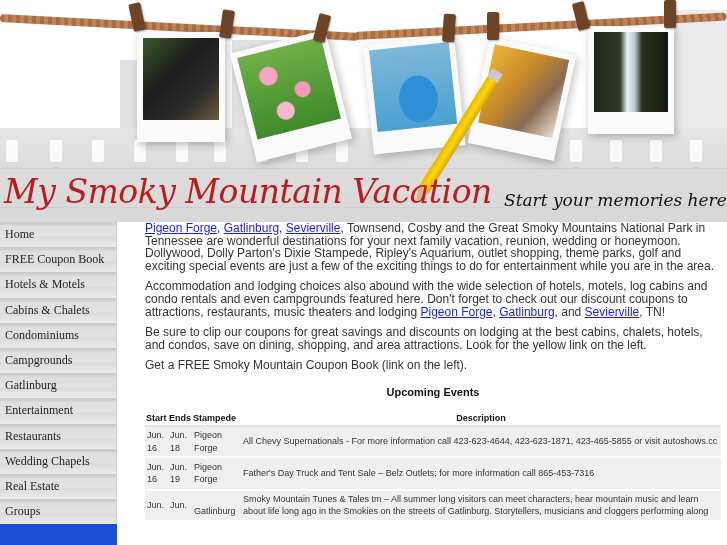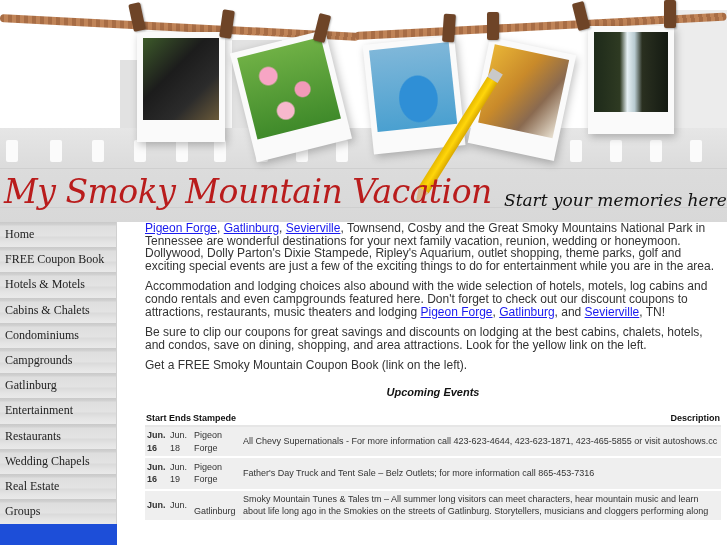--- a/index.html
+++ b/index.html
@@ -65,27 +65,27 @@
     font-family: "Liberation Serif", serif; font-size: 12px; color: #222; text-decoration: none;
     background: linear-gradient(to bottom, #c9c9c9 0px, #d2d2d2 3px, #dedede 4px, #e3e3e3 14px, #dadada 15px, #e4e4e4 20px, #e9e9e9 25px);
     border-right: 1px solid #d0d0d0;
   }
 
   
   .main { position: absolute; left: 145px; top: 222px; width: 576px; height: 323px; overflow: hidden; }
   .welcome { text-align: center; font-size: 14px; font-weight: bold; color: #111; margin-top: 9px; margin-bottom: 10px; }
   .main p { font-size: 12px; line-height: 12.6px; color: #333; margin-bottom: 8px; }
   .main a { color: #1a1aee; text-decoration: underline; }
-  .events-title { text-align: center; font-size: 11px; font-weight: bold; color: #111; margin-top: 14px; margin-bottom: 14px; font-style: italic; }
+  .events-title { text-align: center; font-size: 11px; font-weight: bold; color: #111; margin-top: 14px; margin-bottom: 14px; }
   table.events { width: 100%; border-collapse: collapse; font-size: 9px; color: #333; }
   table.events th { font-weight: bold; color: #111; text-align: left; padding: 1px 1px 2px 1px; }
-  table.events th.desc { text-align: right; }
+  table.events th.desc { text-align: center; }
   table.events td { background: #efefef; border-top: 2px solid #ffffff; padding: 2px 2px; line-height: 12.6px; vertical-align: middle; }
   table.events tr.first td { border-top: 2px solid #e6e6e6; }
-  table.events td.c-start { width: 23px; font-weight: bold; }
+  table.events td.c-start { width: 23px; }
   table.events td.c-end { width: 23px; }
   table.events td.c-loc { width: 49px; }
 </style>
 </head>
 <body>
 
 <div class="header">
   <div class="shadow-card" style="left:120px;top:60px;width:45px;height:90px;"></div>
   <div class="shadow-card" style="left:232px;top:40px;width:50px;height:110px;"></div>
   <div class="shadow-card" style="left:672px;top:10px;width:55px;height:130px;background:#ececec;"></div>

